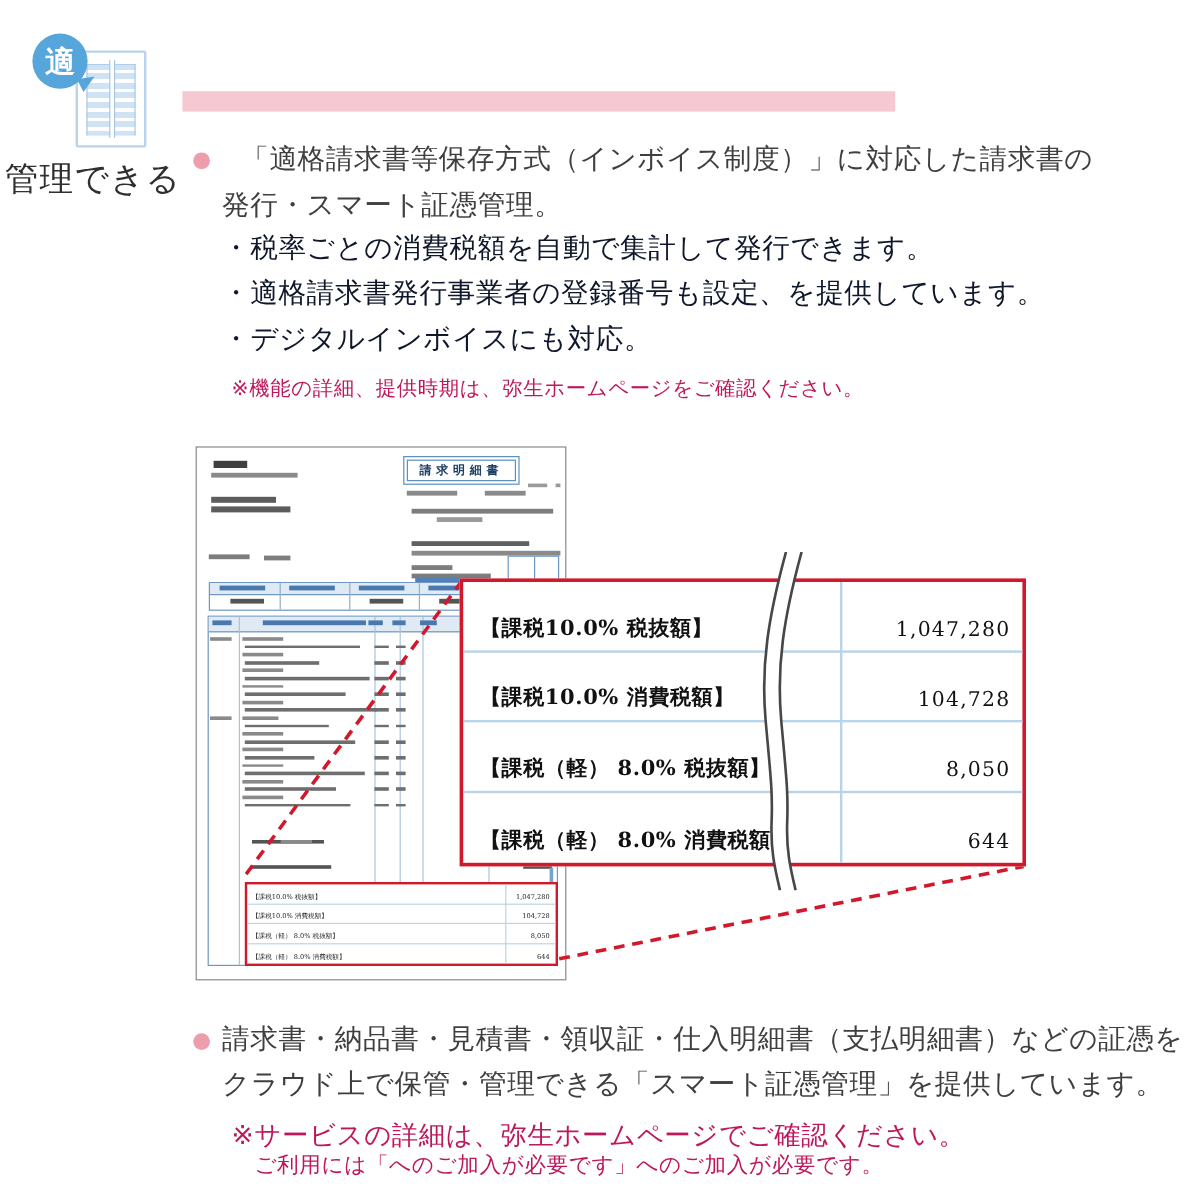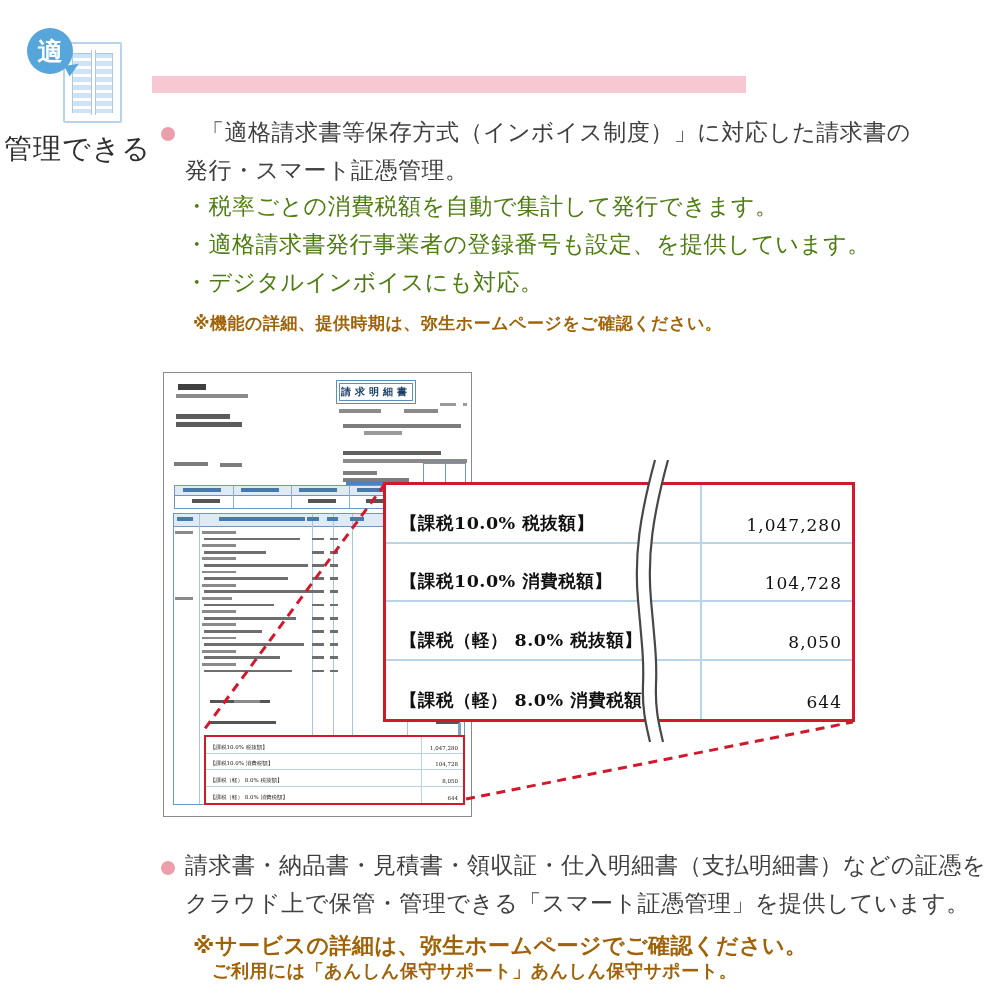--- a/index.html
+++ b/index.html
@@ -32,28 +32,28 @@
   .badge-tail{position:absolute;left:66px;top:62px;width:0;height:0;z-index:2;
     border-left:14px solid var(--badge-blue);border-top:5px solid transparent;border-bottom:7px solid transparent;
     transform:rotate(-28deg);}
   .badge-label{position:absolute;left:4px;top:130px;font-size:28px;font-weight:500;color:#2f2f2f;letter-spacing:1px;}
   
   .heading-bar{position:absolute;left:152px;top:76px;width:594px;height:17px;background:var(--pink-bar);}
   .heading{position:absolute;left:162px;top:42px;font-size:31px;font-weight:700;color:#3a3a3a;letter-spacing:1px;z-index:1;}
   
   .bullet{position:absolute;width:14px;height:14px;border-radius:50%;background:var(--bullet-pink);}
   .tline{position:absolute;font-size:23px;font-weight:500;color:#3f3f3f;letter-spacing:0.5px;white-space:nowrap;}
-  .note{position:absolute;font-size:17px;font-weight:700;color:#a16207;letter-spacing:0.5px;white-space:nowrap;}
+  .note{position:absolute;font-size:17px;font-weight:400;color:#be185d;letter-spacing:0.5px;white-space:nowrap;}
   #intro-points{position:absolute;left:185px;top:191px;}
-  #intro-points .point-line{font-size:23px;font-weight:500;color:#4d7c0f;letter-spacing:0.5px;height:38px;white-space:nowrap;}
+  #intro-points .point-line{font-size:23px;font-weight:500;color:#0f172a;letter-spacing:0.5px;height:38px;white-space:nowrap;}
   
   .invoice{position:absolute;left:163px;top:372px;width:309px;height:445px;background:#fff;
     border:1px solid #8a8a8a;z-index:1;overflow:hidden;}
   .bar{position:absolute;}
-  .inv-title{position:absolute;left:172px;top:7px;width:80px;height:24px;border:1px solid #5b8fc0;padding:2px;}
+  .inv-title{position:absolute;left:172px;top:7px;width:97px;height:24px;border:1px solid #5b8fc0;padding:2px;}
   .inv-title .in{width:100%;height:100%;border:1px solid #5b8fc0;display:flex;align-items:center;justify-content:center;
     font-size:10px;letter-spacing:4px;color:#1d3e66;font-weight:600;white-space:nowrap;overflow:hidden;}
   .stamp-box{position:absolute;left:259px;top:90px;width:43px;height:45px;border:1px solid #6f97c2;}
   .stamp-box:after{content:"";position:absolute;left:50%;top:0;bottom:0;width:1px;background:#6f97c2;}
   .sum-table{position:absolute;left:10px;top:112px;width:292px;height:24px;border:1px solid #6f97c2;}
   .sum-table .hd{position:absolute;left:0;top:0;right:0;height:10px;background:#dfeaf5;border-bottom:1px solid #6f97c2;}
   .sum-col{position:absolute;top:0;bottom:0;width:1px;background:#8fb0cc;}
   .det-table{position:absolute;left:9px;top:140px;width:292px;height:292px;border:1px solid #6f97c2;}
   .det-table .hd{position:absolute;left:0;top:0;right:0;height:13px;background:#dfeaf5;border-bottom:1px solid #6f97c2;}
   .det-col{position:absolute;top:0;bottom:0;width:1px;background:#aac4da;}
@@ -263,15 +263,15 @@
   <svg id="wavy" viewBox="0 0 60 282">
     <path d="M33,0 C18,55 12,95 16,140 C20,185 22,200 21,225 C20,252 25,268 28,282 L41,282 C38,268 33,252 34,225 C35,200 33,185 29,140 C25,95 31,55 46,0 Z" fill="#ffffff" stroke="none"></path>
     <path d="M33,0 C18,55 12,95 16,140 C20,185 22,200 21,225 C20,252 25,268 28,282" fill="none" stroke="#474747" stroke-width="2.2"></path>
     <path d="M46,0 C31,55 25,95 29,140 C33,185 35,200 34,225 C33,252 38,268 41,282" fill="none" stroke="#474747" stroke-width="2.2"></path>
   </svg>
 
   <div class="bullet" style="left:161px;top:861px;"></div>
   <div class="tline" style="left:185px;top:850px;">請求書・納品書・見積書・領収証・仕入明細書（支払明細書）などの証憑を</div>
   <div class="tline" style="left:185px;top:888px;">クラウド上で保管・管理できる「スマート証憑管理」を提供しています。</div>
   <div class="note" style="left:193px;top:931px;font-size:22px;">※サービスの詳細は、弥生ホームページでご確認ください。</div>
-  <div class="note" style="left:212px;top:959px;font-size:18px;">ご利用には「あんしん保守サポート」あんしん保守サポート。</div>
+  <div class="note" style="left:212px;top:959px;font-size:18px;">ご利用には「へのご加入が必要です」へのご加入が必要です。</div>
 
 </div>
 
 </body></html>

